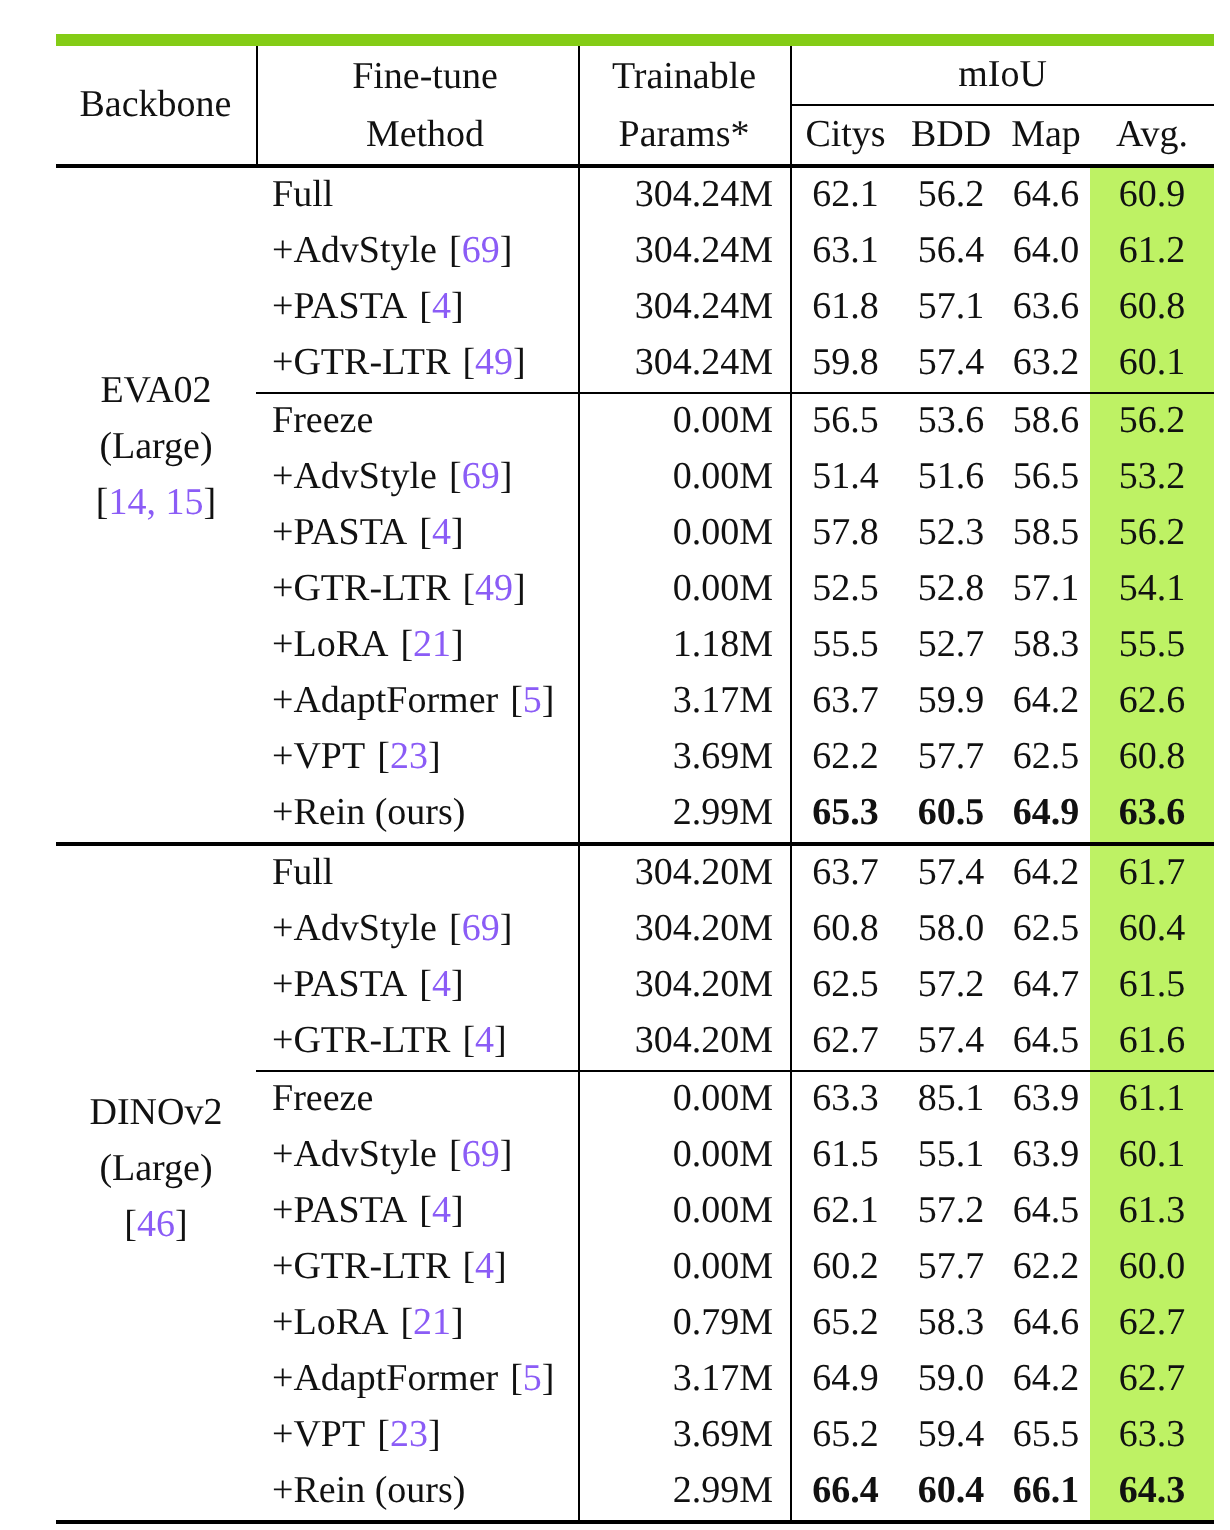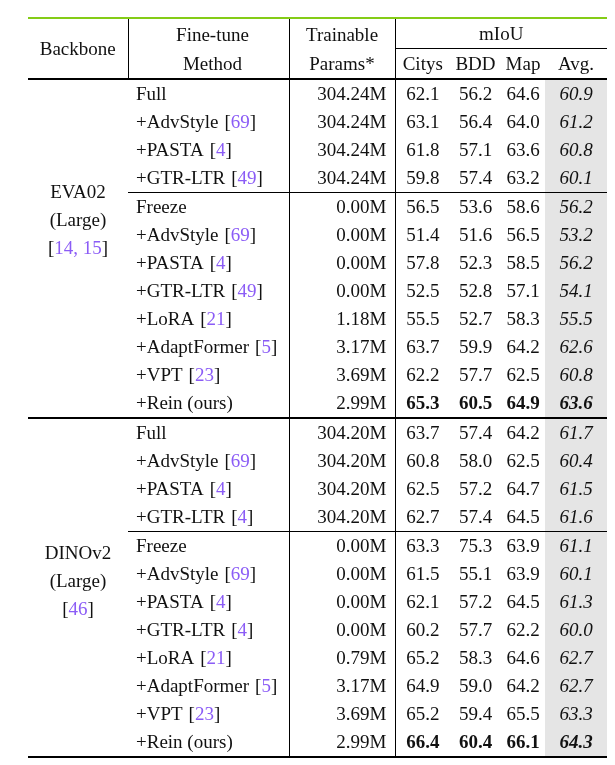--- a/index.html
+++ b/index.html
@@ -4,37 +4,37 @@
 <style>
   html, body { margin:0; padding:0; }
   body {
     width:615px; height:765px; overflow:hidden;
     background:#ffffff; color:#111111;
     font-family:"Liberation Serif", serif; font-size:19px;
   }
   .table-wrap { position:absolute; left:28px; top:17px; }
   table {
     border-collapse:collapse; table-layout:fixed; width:579px;
-    border-top:2px solid #84cc16; border-bottom:2.5px solid #000;
+    border-top:6px solid #84cc16; border-bottom:2.5px solid #000;
   }
   th, td { padding:0; }
   thead th { font-weight:normal; height:29px; }
   .hb { border-bottom:2px solid #000; }
   .h-backbone { text-align:center; }
   .h-method { border-left:1px solid #000; text-align:center; padding-left:8px; }
   .h-method div, .h-params div { line-height:29px; }
   .h-params { border-left:1px solid #000; text-align:center; }
   .h-miou { border-left:1px solid #000; border-bottom:1px solid #000; text-align:center; }
   .h-sub { text-align:center; }
   tbody td { height:28px; }
   .method-cell { text-align:left; padding-left:8px; white-space:nowrap; }
   .params-cell { text-align:right; padding-right:8px; border-left:1px solid #000; }
   .col-citys { border-left:1px solid #000;margin-top:20px; }
   .val { text-align:center; }
-  td.avg { background:#e5e5e5;font-style:italic; }
+  td.avg { background:#bef264; }
   .cmid td { border-top:1px solid #000; }
   .section-start td { border-top:2px solid #000; }
   .bold-values .val { font-weight:bold; }
   .backbone-cell { text-align:center; vertical-align:middle; }
   .bb div { line-height:28px; }
   .backbone-cell.sec0 .bb { transform:translateY(-29px); }
   .backbone-cell.sec1 .bb { transform:translateY(-19px);margin-top:24px; }
   .cite { color:#8b5cf6; }
   .cite::before { content:"["; color:#111111; }
   .cite::after  { content:"]"; color:#111111; }
@@ -215,21 +215,21 @@
           <td class="params-cell">304.20M</td>
           <td class="val col-citys">62.7</td>
           <td class="val">57.4</td>
           <td class="val">64.5</td>
           <td class="val avg">61.6</td>
         </tr>
         <tr class="cmid ">
           <td class="method-cell"><span>Freeze</span></td>
           <td class="params-cell">0.00M</td>
           <td class="val col-citys">63.3</td>
-          <td class="val">75.3</td>
+          <td class="val">85.1</td>
           <td class="val">63.9</td>
           <td class="val avg">61.1</td>
         </tr>
         <tr class="">
           <td class="method-cell"><span>+AdvStyle</span><span class="cite">69</span></td>
           <td class="params-cell">0.00M</td>
           <td class="val col-citys">61.5</td>
           <td class="val">55.1</td>
           <td class="val">63.9</td>
           <td class="val avg">60.1</td>

